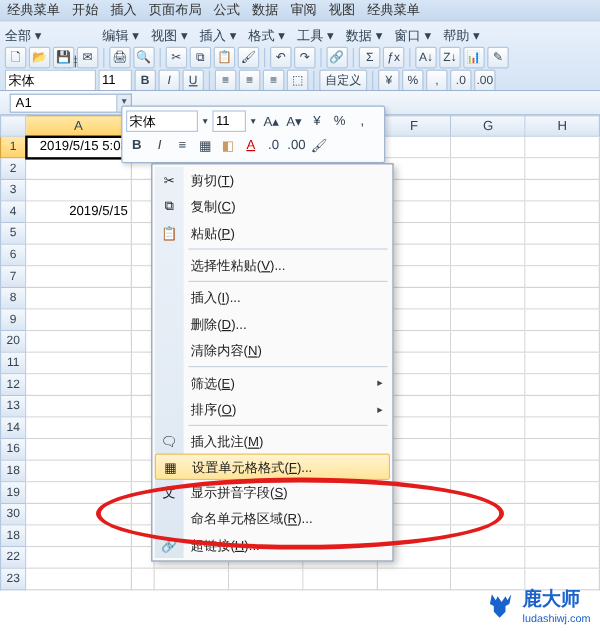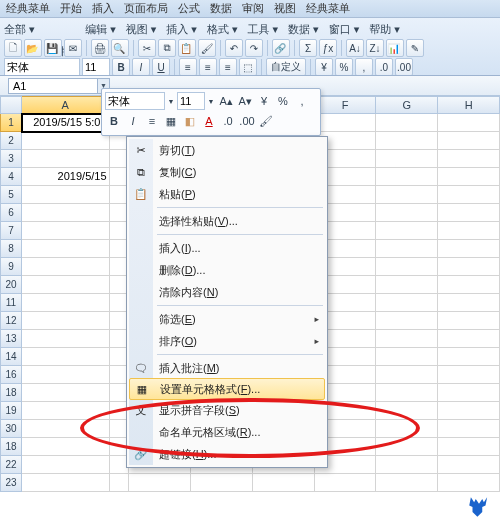--- a/index.html
+++ b/index.html
@@ -486,13 +486,17 @@
   </div>
 
 <div class="red-ellipse"></div>
 
 <div class="watermark">
   <div class="wm-logo">
     <svg viewBox="0 0 32 32">
         <path fill="#1a63cc" d="M6 4l4 6 2-4 4 6 4-6 2 4 4-6-2 10-4 2v6l-6 6-6-6v-6l-4-2z"></path>
       </svg>
   </div>
+  <div>
+    <span class="wm-txt">鹿大师</span>
+    <span class="wm-sub">ludashiwj.com</span>
+  </div>
 </div>
 
 </body></html>

